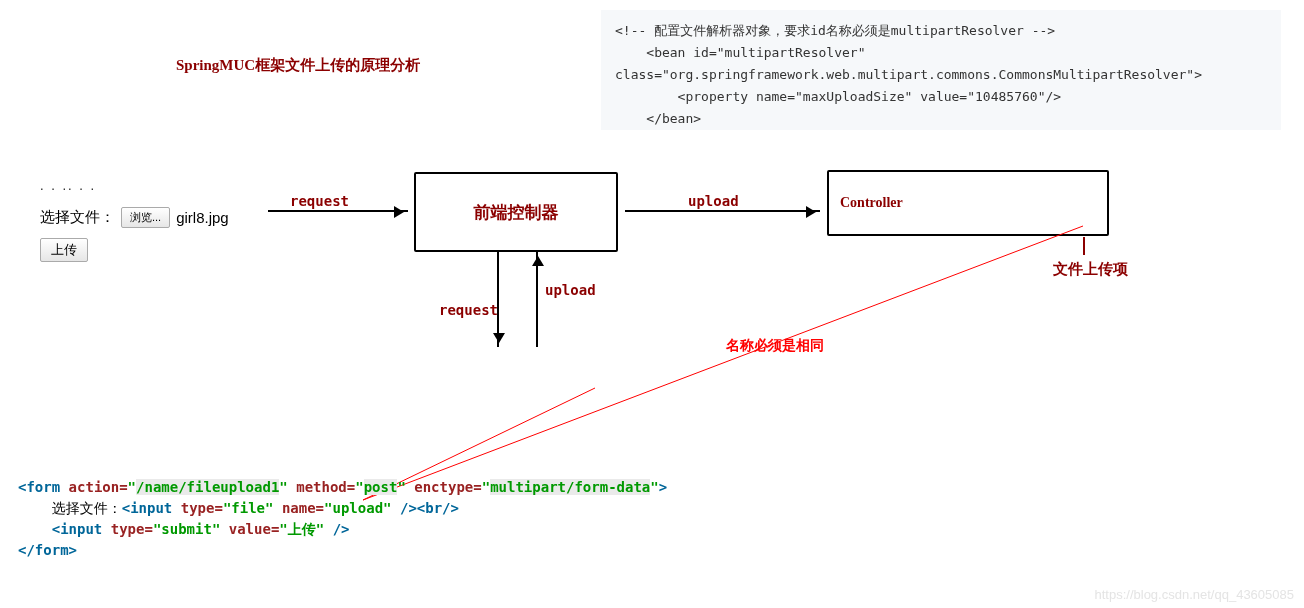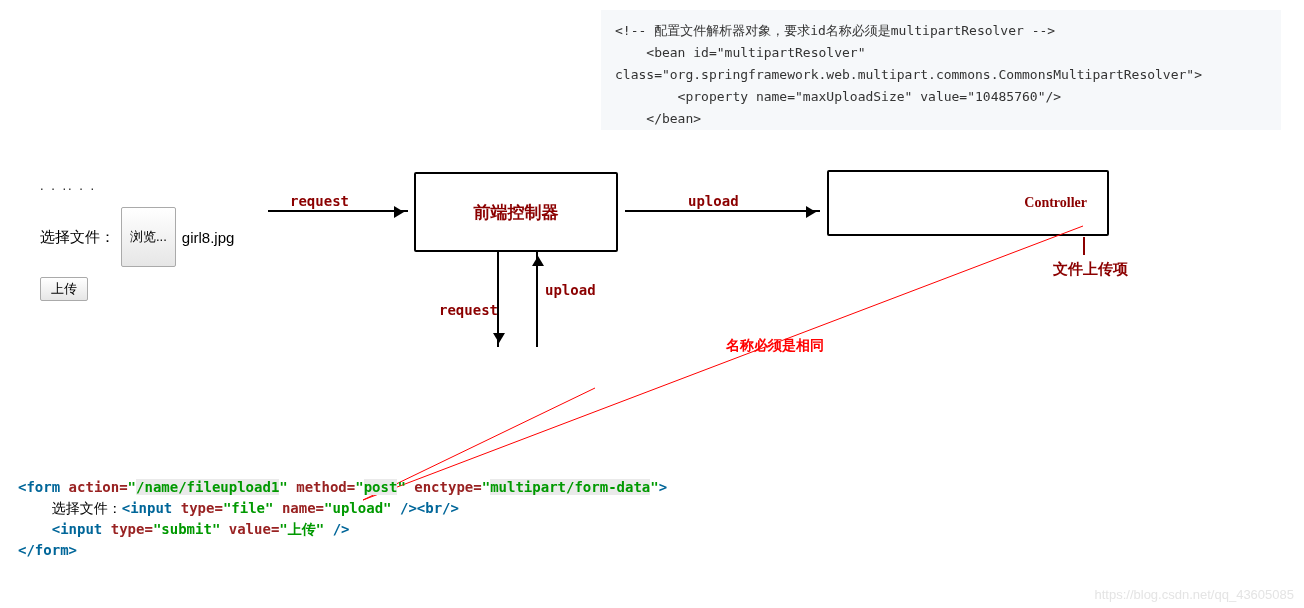--- a/index.html
+++ b/index.html
@@ -2,26 +2,26 @@
 <html><head>
 <meta charset="utf-8">
 <style>
   html,body{margin:0;padding:0;font-family:"Microsoft YaHei",Arial,sans-serif;font-size:14px;color:#000;background:#fff}
   .page{position:relative;width:1304px;height:608px;overflow:hidden}
   .title{position:absolute;left:176px;top:56px;font-weight:bold;color:#8b0000;font-family:"SimSun","Microsoft YaHei",serif;font-size:15px}
   .codeblock{position:absolute;left:601px;top:10px;width:680px;height:120px;background:#f6f8fa;padding:10px 14px;font-family:Consolas,Menlo,monospace;font-size:13px;color:#333;line-height:1.7;box-sizing:border-box;white-space:pre}
   .form-area{position:absolute;left:40px;top:178px}
   .form-dots{font-size:13px;color:#222;letter-spacing:2px;margin-bottom:14px}
   .form-line{display:flex;align-items:center;gap:6px;font-size:15px}
-  .browse-btn{background:linear-gradient(#fff,#e6e6e6);border:1px solid #aaa;border-radius:2px;padding:20px 8px;font-size:13px;cursor:default}
+  .browse-btn{background:linear-gradient(#fff,#e6e6e6);border:1px solid #aaa;border-radius:2px;padding:2px 8px;font-size:11px;cursor:default}
   .upload-btn{margin-top:10px;background:linear-gradient(#fff,#e6e6e6);border:1px solid #aaa;border-radius:2px;padding:2px 10px;font-size:13px;cursor:default}
   .box{position:absolute;border:2px solid #000;border-radius:2px;background:#fff;display:flex;flex-direction:column;align-items:center;justify-content:center;font-weight:bold;color:#8b0000;font-family:"SimSun","Microsoft YaHei",serif}
   .box-front{left:414px;top:172px;width:200px;height:76px;font-size:17px}
   .box-parser{left:435px;top:352px;width:160px;height:70px;font-size:16px;line-height:1.6}
-  .box-ctrl{left:827px;top:170px;width:282px;height:66px;align-items:flex-end;padding:6px 20px;box-sizing:border-box;font-size:14px;line-height:1.6}
+  .box-ctrl{left:827px;top:170px;width:282px;height:66px;align-items:flex-start;padding:6px 11px;box-sizing:border-box;font-size:14px;line-height:1.6}
   .arrow-h{position:absolute;height:0;border-top:2px solid #000}
   .arrow-h::after{content:"";position:absolute;right:-2px;top:-6px;border:6px solid transparent;border-left:10px solid #000}
   .arrow-v{position:absolute;width:0;border-left:2px solid #000}
   .arrow-v.down::after{content:"";position:absolute;left:-6px;bottom:-2px;border:6px solid transparent;border-top:10px solid #000}
   .arrow-v.up::after{content:"";position:absolute;left:-6px;top:-2px;border:6px solid transparent;border-bottom:10px solid #000}
   .arrow-label{position:absolute;font-weight:bold;color:#8b0000;font-family:Consolas,"SimSun",monospace;font-size:14px}
   .small-dash{position:absolute;width:0;border-left:2px solid #8b0000;height:18px}
   .side-label{position:absolute;font-weight:bold;color:#8b0000;font-size:15px}
   svg.redlines{position:absolute;left:0;top:0;width:1304px;height:608px;pointer-events:none}
   .redlabel{position:absolute;color:#ff0000;font-weight:bold;font-size:14px}
@@ -31,20 +31,21 @@
   .val{color:#009900;font-weight:bold}
   .hl{background:#eaeaea}
   .plain{color:#000;font-weight:normal}
   .watermark{position:absolute;right:10px;bottom:6px;color:#e4e4e4;font-size:13px;font-family:Arial}
 </style>
 </head>
 <body>
 
 <div class="page">
 
+  <div class="title">SpringMUC框架文件上传的原理分析</div>
 
   <div class="codeblock"><span>&lt;!-- 配置文件解析器对象，要求id名称必须是multipartResolver --&gt;</span>
 <span>    &lt;bean id="multipartResolver"</span>
 <span>class="org.springframework.web.multipart.commons.CommonsMultipartResolver"&gt;</span>
 <span>        &lt;property name="maxUploadSize" value="10485760"/&gt;</span>
 <span>    &lt;/bean&gt;</span></div>
 
   <div class="form-area">
     <div class="form-dots">. . .. . .</div>
     <div class="form-line">

